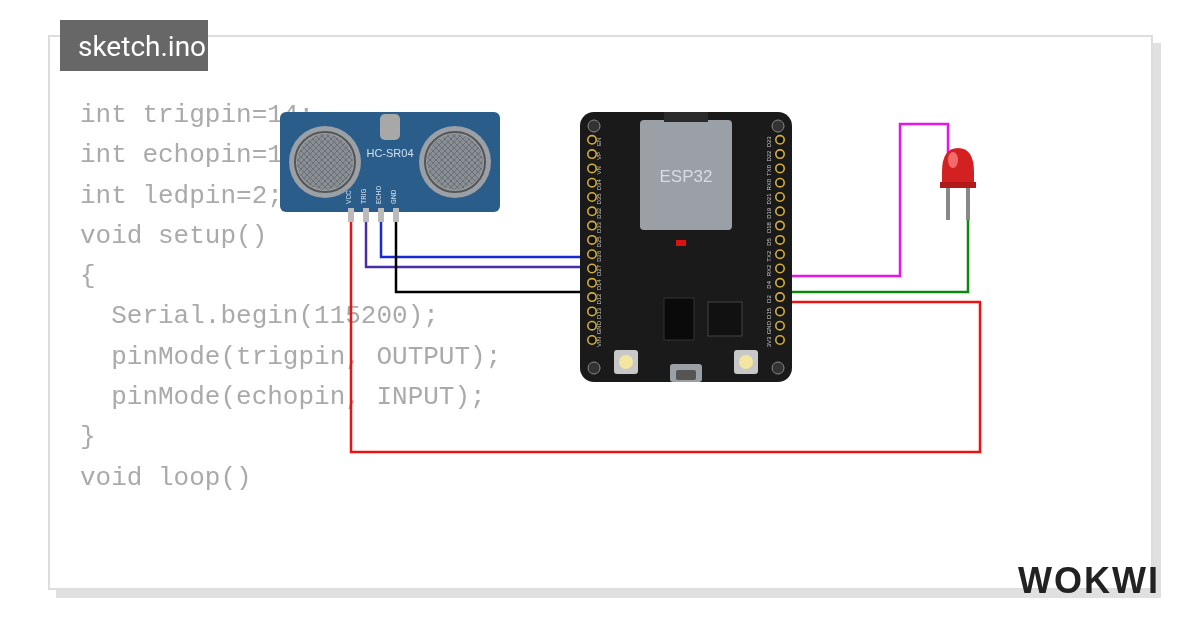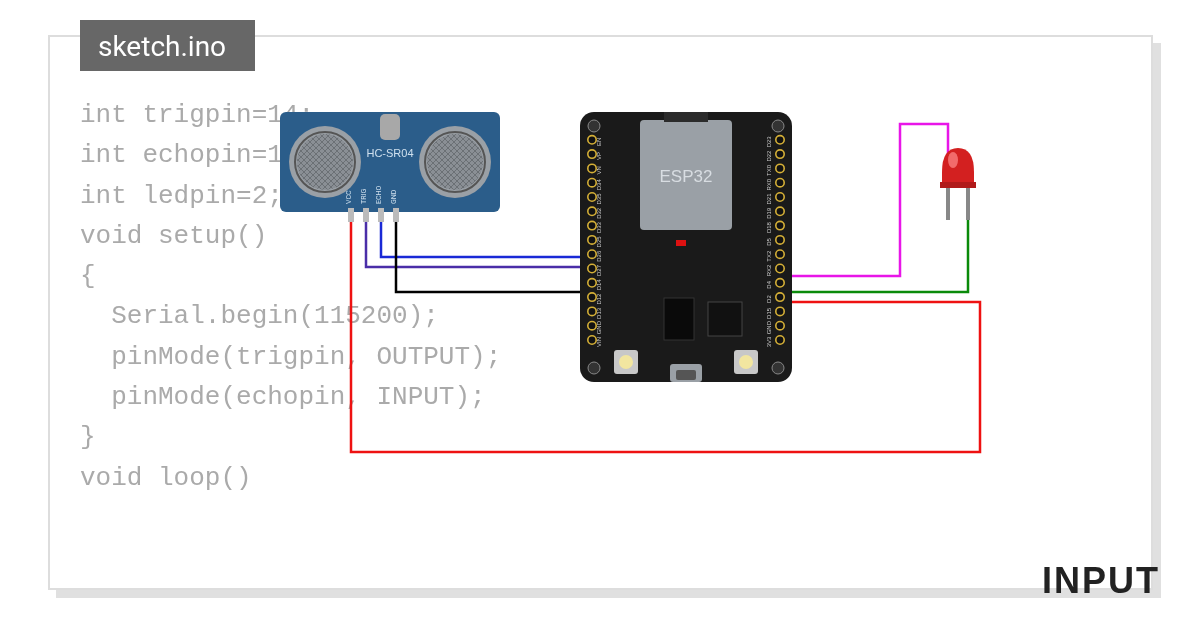--- a/index.html
+++ b/index.html
@@ -16,25 +16,25 @@
     left: 48px;
     top: 35px;
     width: 1105px;
     height: 555px;
     background: #fff;
     border: 2px solid #ddd;
     box-shadow: 8px 8px 0 rgba(0,0,0,0.12);
   }
   .tab {
     position: absolute;
-    left: 80px;
+    left: 60px;
     top: 20px;
     background: #676767;
     color: #fff;
-    padding: 10px 29px 8px 18px;
+    padding: 10px 2px 8px 18px;
     font-size: 28px;
     font-weight: 400;
     z-index: 10;
   }
   .code {
     position: absolute;
     left: 80px;
     top: 95px;
     font-size: 26px;
     line-height: 1.55;
@@ -229,13 +229,13 @@
 
   <g transform="translate(660,30)">
     <path d="M 2 30 Q 2 6 18 6 Q 34 6 34 30 L 34 42 L 2 42 Z" fill="#d32020"></path>
     <ellipse cx="13" cy="18" rx="5" ry="8" fill="#ff8a8a" opacity="0.7"></ellipse>
     <rect x="0" y="40" width="36" height="6" fill="#b01a1a"></rect>
     <rect x="6" y="46" width="4" height="32" fill="#888"></rect>
     <rect x="26" y="46" width="4" height="32" fill="#888"></rect>
   </g>
 </svg>
 
-<div class="logo">INPUT</div>
+<div class="logo">WOKWI</div>
 
 </body></html>

